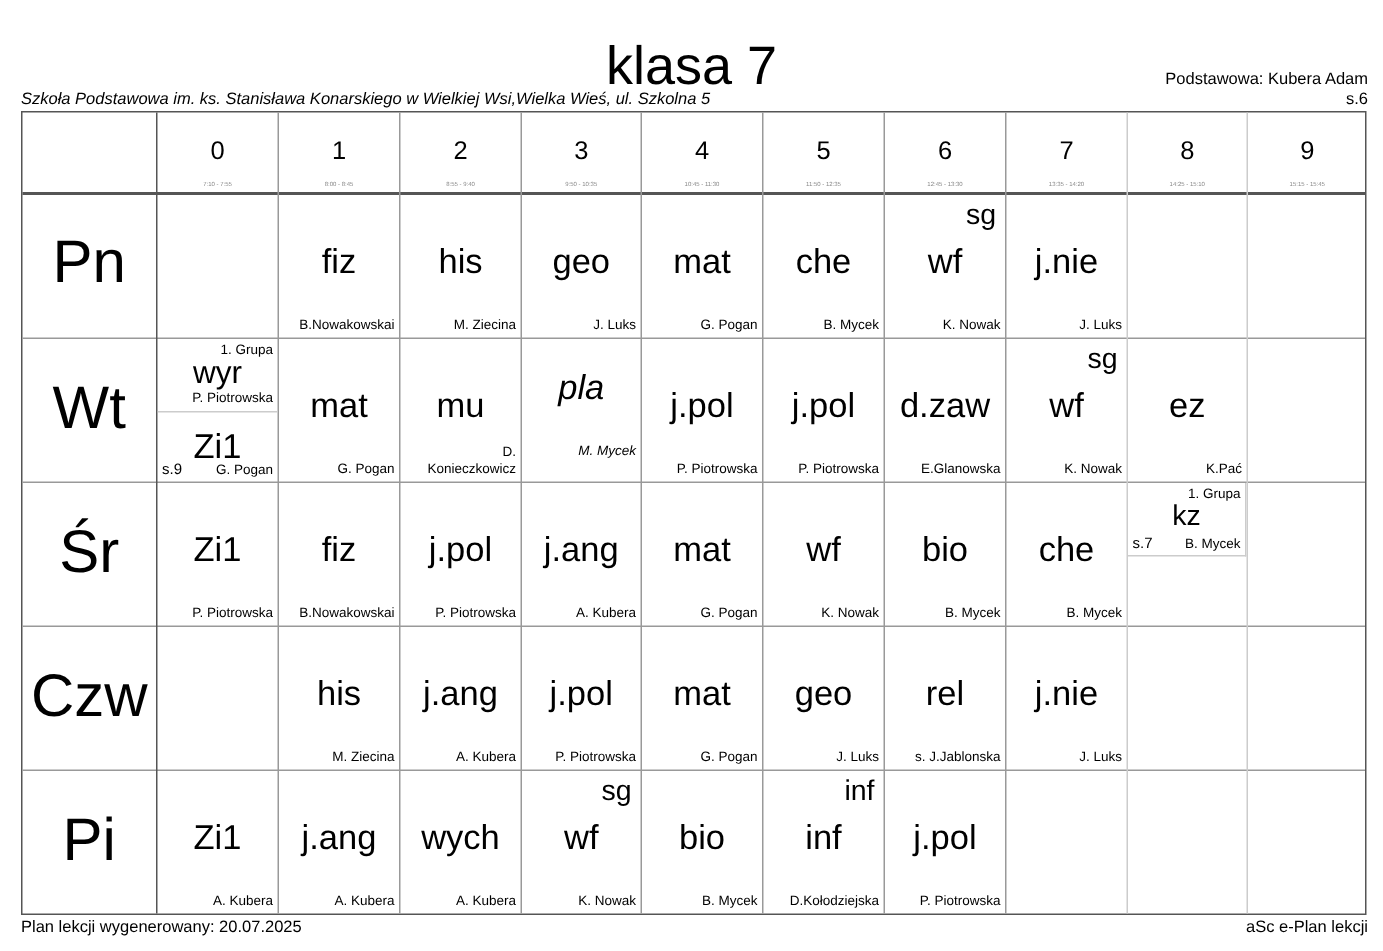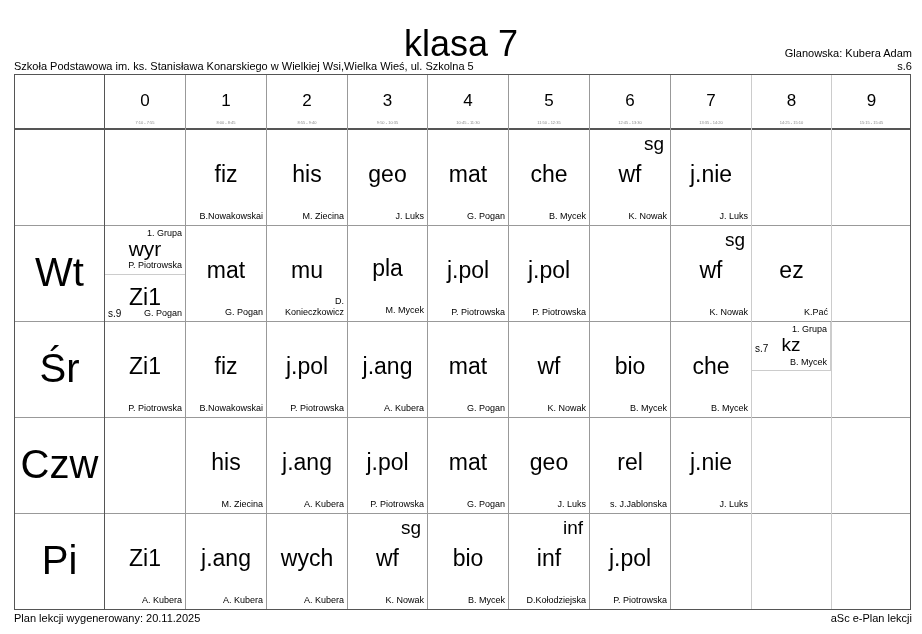--- a/index.html
+++ b/index.html
@@ -1,18 +1,18 @@
 <!DOCTYPE html>
 <html><head>
 <meta charset="utf-8">
 <style>
   html, body { margin:0; padding:0; background:#ffffff; }
   body { width:922px; height:634px; position:relative; overflow:hidden; font-family:"Liberation Sans", sans-serif; color:#000; }
   .title { position:absolute; left:0; right:0; top:22px; text-align:center; font-size:36px; line-height:44px; }
-  .school { position:absolute; left:14px; top:60px; font-size:11px; line-height:13px; }
+  .school { position:absolute; left:14px; top:60px; font-size:11px; line-height:13px;font-style:italic; }
   .tutor { position:absolute; right:10px; top:47px; font-size:11px; line-height:13px; text-align:right; }
   .footer-left { position:absolute; left:14px; top:612px; font-size:11px; }
   .footer-right { position:absolute; right:10px; top:612px; font-size:11px; }
 
   .grid { position:absolute; left:14px; top:74px; width:897px; height:536px; border:1px solid #555; box-sizing:border-box; }
   .hline, .vline { position:absolute; background:#999; }
   .hline.strong { background:#555; }
   .vline.strong { background:#555; }
 
   .colhead { position:absolute; top:0; height:53px; text-align:center; }
@@ -31,21 +31,21 @@
   .half .hsubj { position:absolute; left:0; right:0; text-align:center; font-size:21px; line-height:22px; }
   .half .hteacher { position:absolute; right:3px; font-size:9px; line-height:11px; }
   .half .hroom { position:absolute; left:3px; font-size:10px; line-height:11px; }
 </style>
 </head>
 <body>
 
 <div class="title">klasa 7</div>
 <div class="school">Szkoła Podstawowa im. ks. Stanisława Konarskiego w Wielkiej Wsi,Wielka Wieś, ul. Szkolna 5</div>
 <div class="tutor">
-  <div>Glanowska: Kubera Adam</div>
+  <div>Podstawowa: Kubera Adam</div>
   <div>s.6</div>
 </div>
 
 <div class="grid">
 
   <div class="hline strong" style="left:0;right:0;top:53px;height:2px;"></div>
   <div class="hline" style="left:0;right:0;top:150px;height:1px;"></div>
   <div class="hline" style="left:0;right:0;top:246px;height:1px;"></div>
   <div class="hline" style="left:0;right:0;top:342px;height:1px;"></div>
   <div class="hline" style="left:0;right:0;top:438px;height:1px;"></div>
@@ -95,20 +95,21 @@
     </div>
   <div class="colhead" style="left:737px;width:79px;">
       <div class="num">8</div>
       <div class="time">14:25 - 15:10</div>
     </div>
   <div class="colhead" style="left:817px;width:79px;">
       <div class="num">9</div>
       <div class="time">15:15 - 15:45</div>
     </div>
 
+  <div class="dayhead" style="top:78px;">Pn</div>
   <div class="dayhead" style="top:271px;">Śr</div>
   <div class="dayhead" style="top:175px;">Wt</div>
   <div class="dayhead" style="top:367px;">Czw</div>
   <div class="dayhead" style="top:463px;">Pi</div>
 
   <div class="cell" style="left:171px;top:55px;width:80px;height:95px;">
       <div class="subj">fiz</div>
       <div class="teacher">B.Nowakowskai</div>
     </div>
   <div class="cell" style="left:252px;top:55px;width:80px;height:95px;">
@@ -153,31 +154,35 @@
       <div class="subj">mat</div>
       <div class="teacher">G. Pogan</div>
     </div>
   <div class="cell" style="left:252px;top:151px;width:80px;height:95px;">
       <div class="subj">mu</div>
       <div class="teacher" style="bottom:3px;">
         <div>D.</div>
         <div>Konieczkowicz</div>
       </div>
     </div>
-  <div class="cell" style="left:333px;top:149px;width:79px;height:95px;">
+  <div class="cell" style="left:333px;top:139px;width:79px;height:95px;font-style:italic;">
       <div class="subj">pla</div>
       <div class="teacher">M. Mycek</div>
     </div>
   <div class="cell" style="left:413px;top:151px;width:80px;height:95px;">
       <div class="subj">j.pol</div>
       <div class="teacher">P. Piotrowska</div>
     </div>
   <div class="cell" style="left:494px;top:151px;width:80px;height:95px;">
       <div class="subj">j.pol</div>
       <div class="teacher">P. Piotrowska</div>
+    </div>
+  <div class="cell" style="left:575px;top:151px;width:80px;height:95px;">
+      <div class="subj">d.zaw</div>
+      <div class="teacher">E.Glanowska</div>
     </div>
   <div class="cell" style="left:656px;top:151px;width:80px;height:95px;">
       <div class="room-top">sg</div>
       <div class="subj">wf</div>
       <div class="teacher">K. Nowak</div>
     </div>
   <div class="cell" style="left:737px;top:151px;width:79px;height:95px;">
       <div class="subj">ez</div>
       <div class="teacher">K.Pać</div>
     </div>
@@ -211,21 +216,21 @@
       <div class="teacher">B. Mycek</div>
     </div>
   <div class="cell" style="left:656px;top:247px;width:80px;height:95px;">
       <div class="subj">che</div>
       <div class="teacher">B. Mycek</div>
     </div>
   <div class="cell" style="left:737px;top:247px;width:79px;height:95px;">
     <div class="half" style="top:0;height:48px;border-bottom:1px solid #ccc;border-right:1px solid #ccc;">
       <div class="grp">1. Grupa</div>
       <div class="hsubj" style="top:12px;font-size:19px;">kz</div>
-      <div class="hroom" style="top:21px;">s.7</div>
+      <div class="hroom" style="top:35px;">s.7</div>
       <div class="hteacher" style="top:35px;">B. Mycek</div>
     </div>
   </div>
 
   <div class="cell" style="left:171px;top:343px;width:80px;height:95px;">
       <div class="subj">his</div>
       <div class="teacher">M. Ziecina</div>
     </div>
   <div class="cell" style="left:252px;top:343px;width:80px;height:95px;">
       <div class="subj">j.ang</div>
@@ -277,14 +282,14 @@
       <div class="room-top">inf</div>
       <div class="subj">inf</div>
       <div class="teacher">D.Kołodziejska</div>
     </div>
   <div class="cell" style="left:575px;top:439px;width:80px;height:95px;">
       <div class="subj">j.pol</div>
       <div class="teacher">P. Piotrowska</div>
     </div>
 </div>
 
-<div class="footer-left">Plan lekcji wygenerowany: 20.11.2025</div>
+<div class="footer-left">Plan lekcji wygenerowany: 20.07.2025</div>
 <div class="footer-right">aSc e-Plan lekcji</div>
 
 </body></html>

